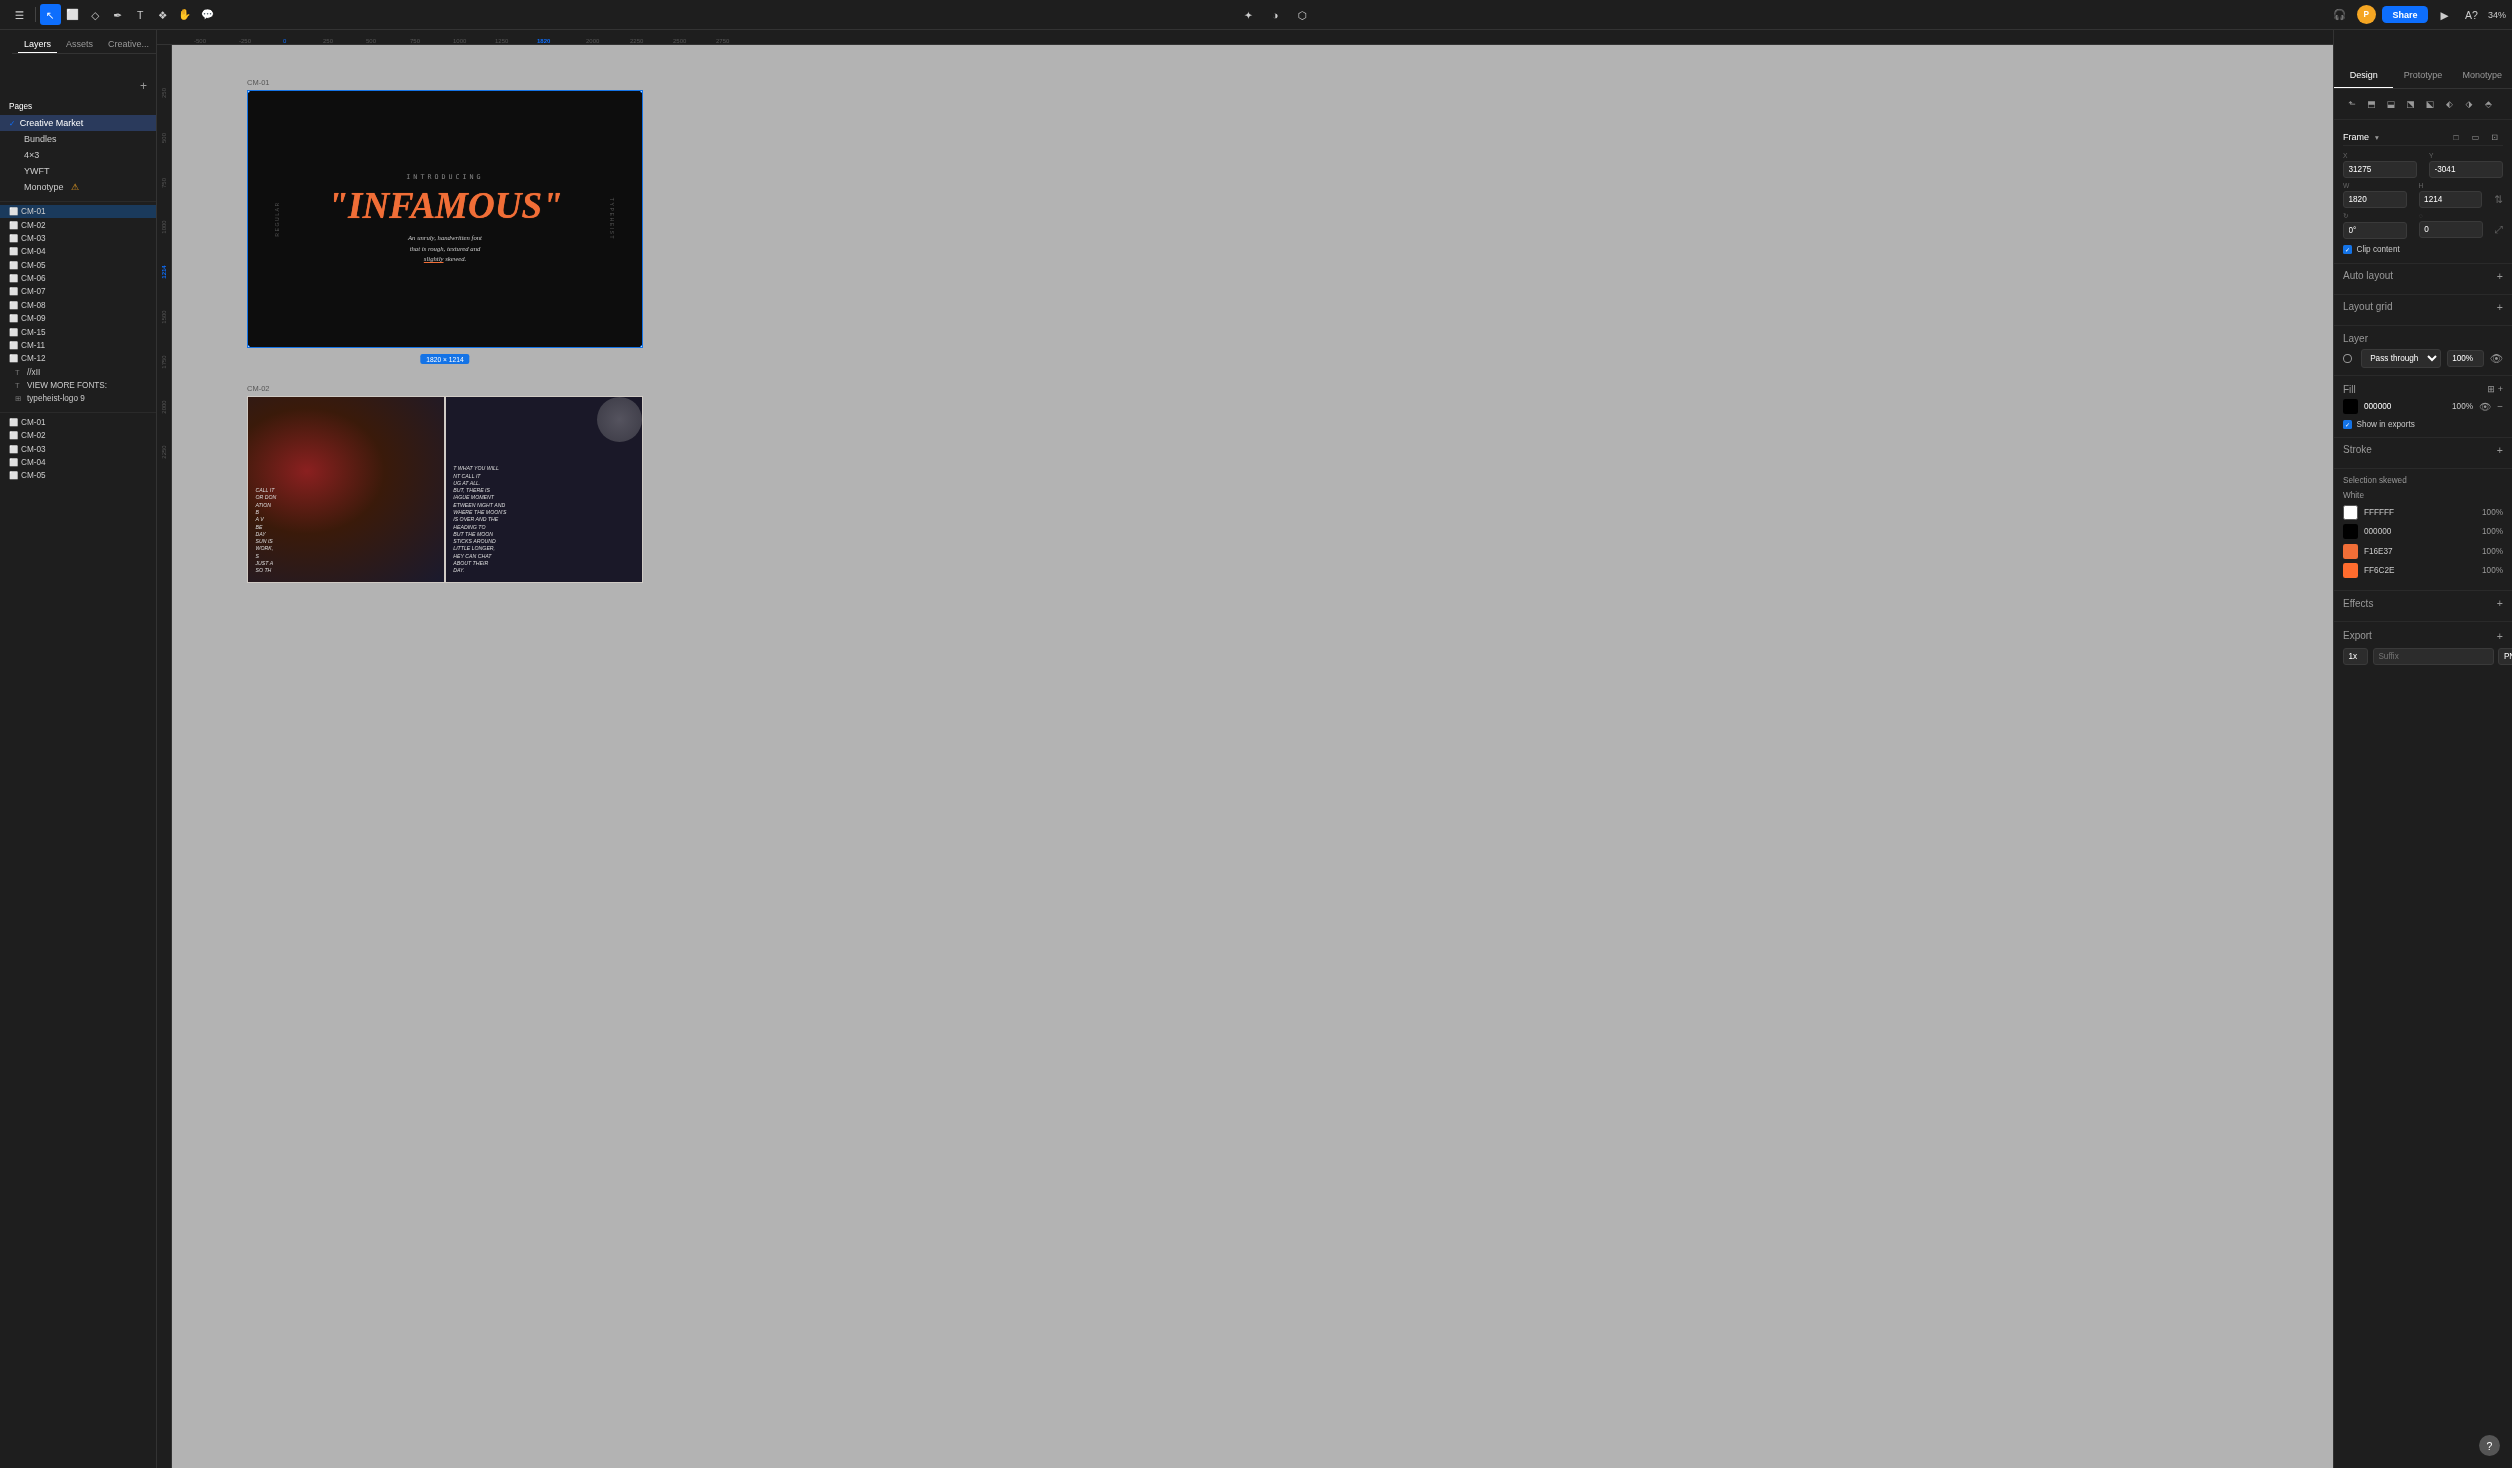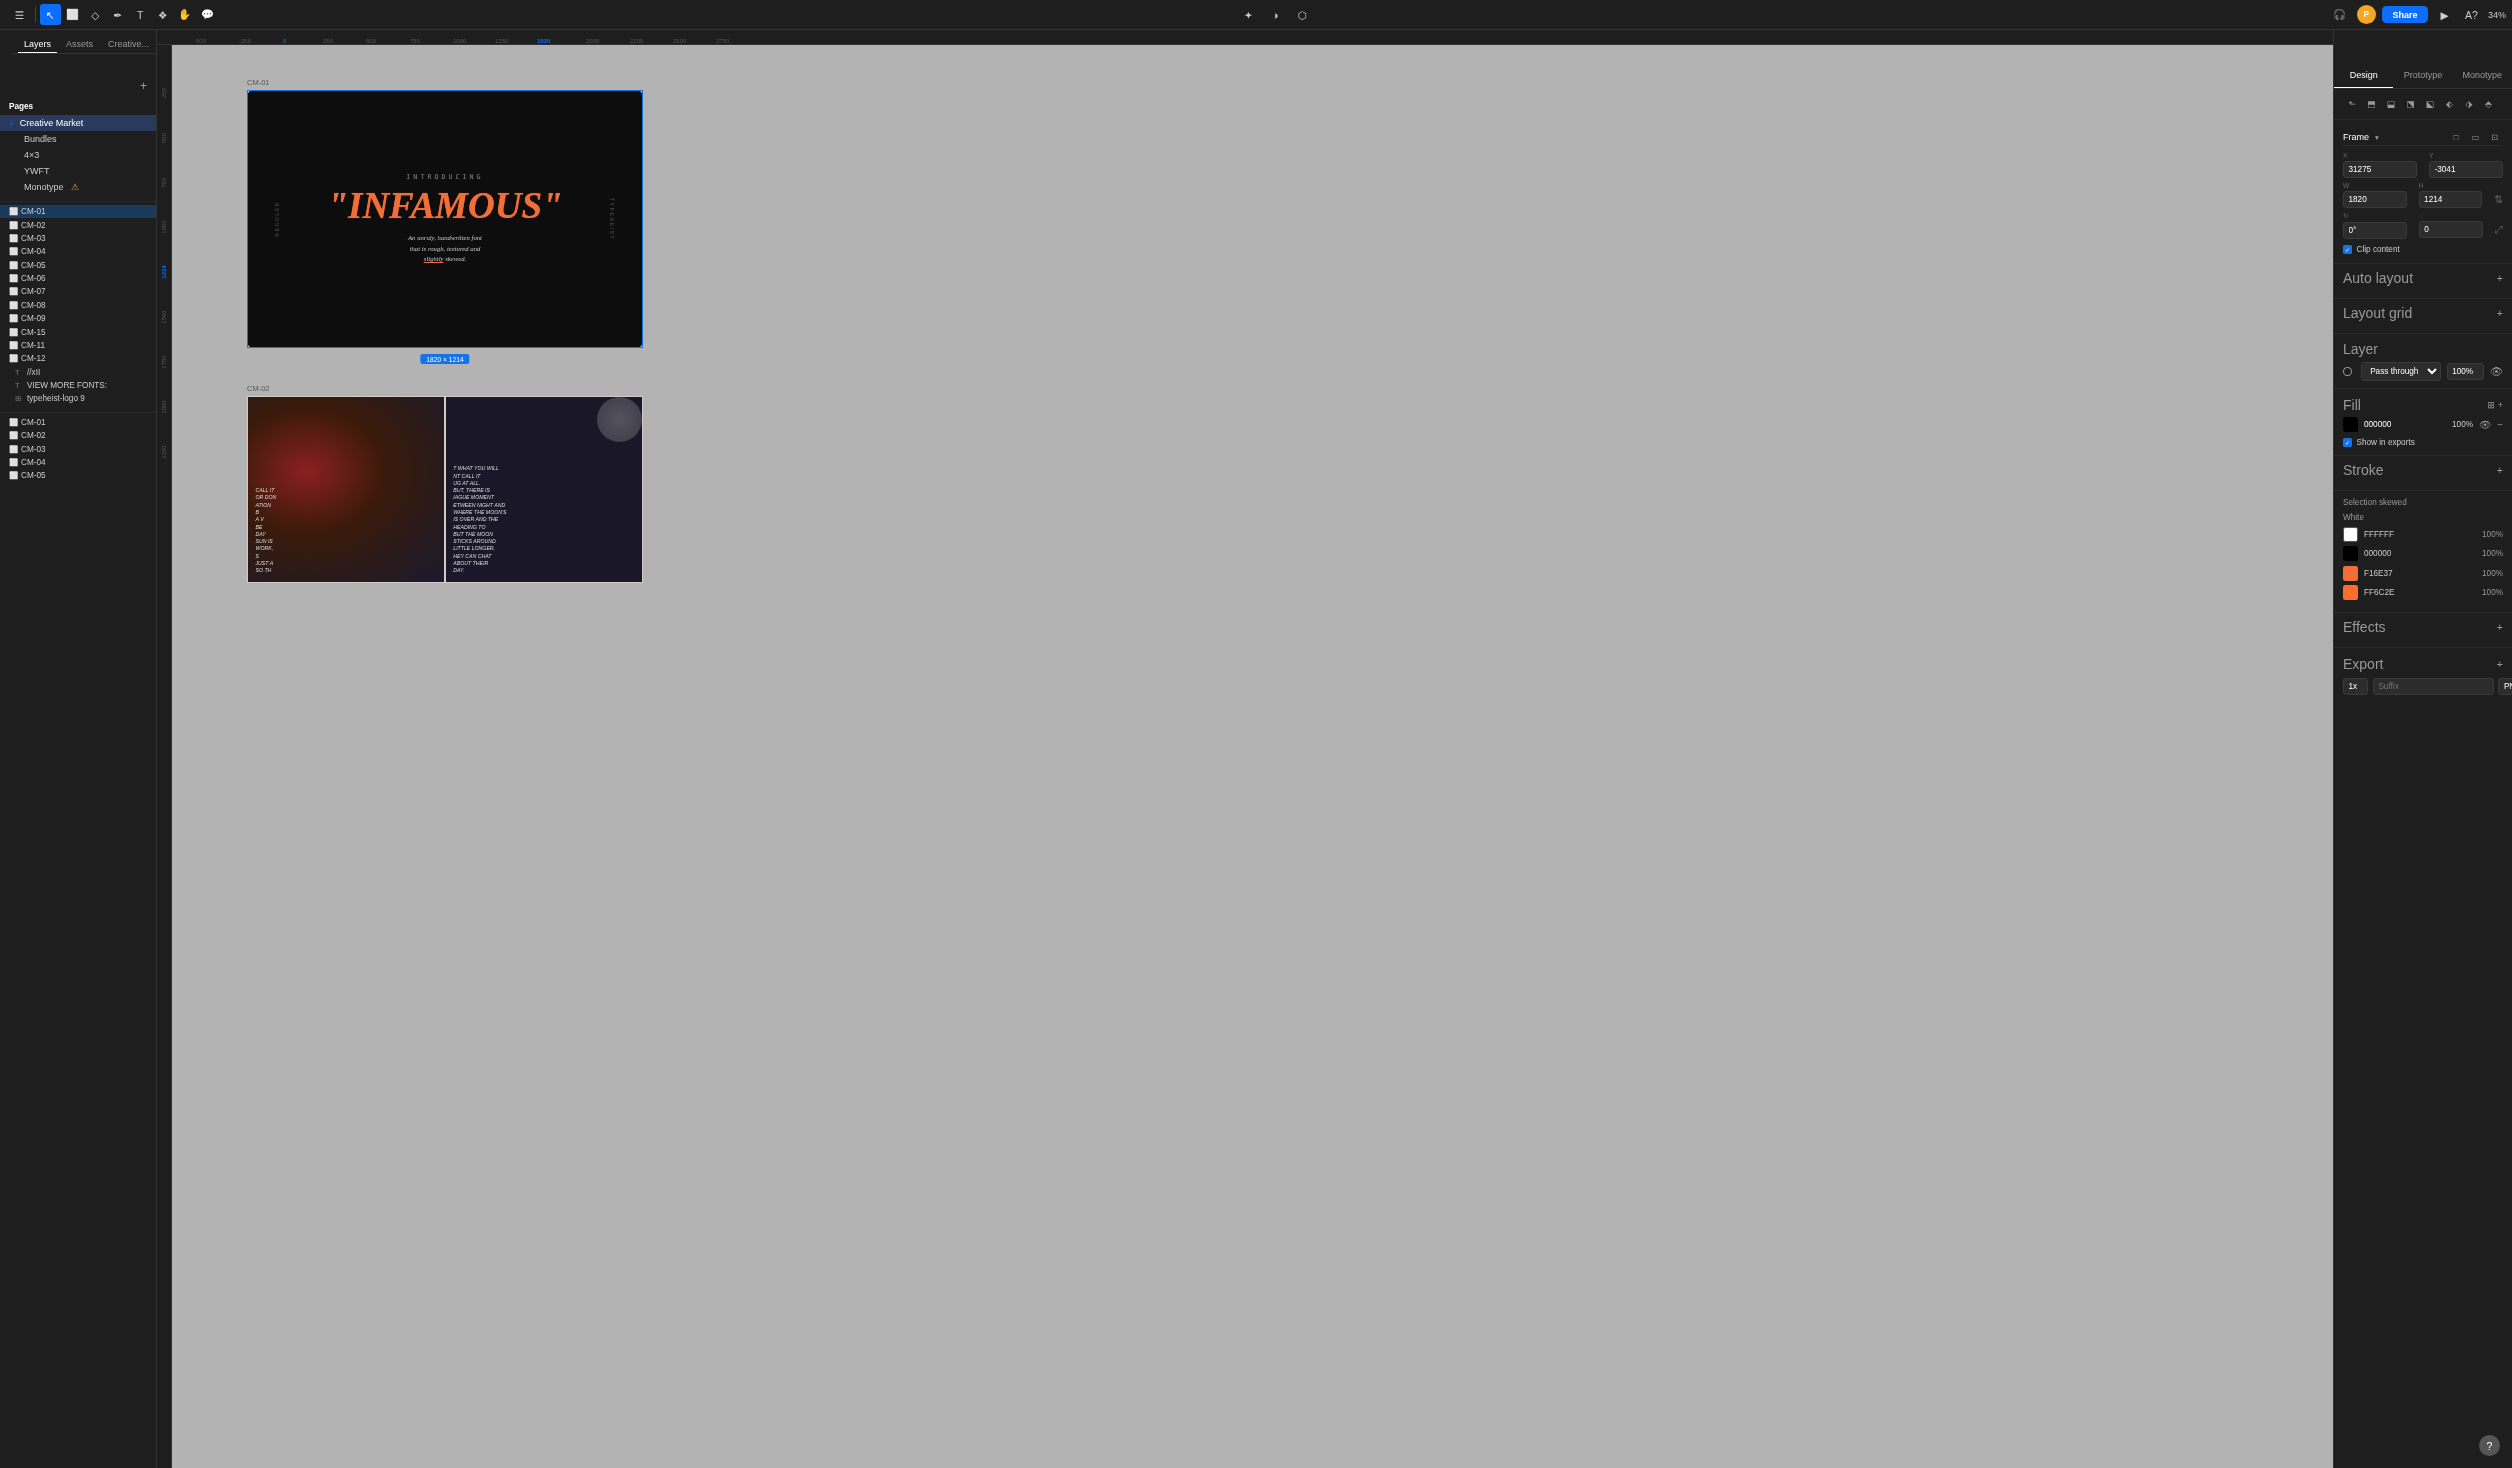--- a/index.html
+++ b/index.html
@@ -19,39 +19,39 @@
 
     
     .main { display: flex; flex: 1; overflow: hidden; }
 
     
     .left-sidebar { width: 157px; background: #1e1e1e; border-right: 0.7px solid #333; display: flex; flex-direction: column; flex-shrink: 0; }
     .left-sidebar-tabs { display: flex; padding: 6px 6px 0; gap: 3px; border-bottom: 0.7px solid #333; margin-left: 12px; }
     .sidebar-tab { padding: 3px 6px; color: #999; cursor: pointer; font-size: 9px; border-bottom: 1.5px solid transparent; }
     .sidebar-tab.active { color: #fff; border-bottom: 1.5px solid #fff; }
     .pages-header { display: flex; align-items: center; justify-content: space-between; padding: 7.5px 9px 4.5px; }
-    .pages-title { font-size: 8.2px; font-weight: 700; color: #fff; margin-top: 40px; }
+    .pages-title { font-size: 8.2px; font-weight: 400; color: #fff; margin-top: 40px; }
     .add-page-btn { color: #999; cursor: pointer; font-size: 12px; line-height: 1; }
     .pages-list { overflow-y: auto; flex: 1; }
     .page-item { display: flex; align-items: center; padding: 3px 9px; cursor: pointer; color: #ccc; font-size: 9px; gap: 4.5px; }
     .page-item.active { background: #2a3a5c; color: #fff; }
     .page-item .check { color: #0d6efd; font-size: 7.5px; }
     .layer-item { display: flex; align-items: center; padding: 2.2px 9px; cursor: pointer; color: #ccc; font-size: 8.2px; gap: 3px; }
     .layer-item .layer-icon { font-size: 7.5px; color: #777; width: 9px; }
     .warn-icon { color: #f5a623; font-size: 9px; margin-left: 3px; }
 
     
     .right-sidebar { width: 179px; background: #1e1e1e; border-left: 0.7px solid #333; display: flex; flex-direction: column; flex-shrink: 0; overflow-y: auto; }
     .right-tabs { display: flex; border-bottom: 0.7px solid #333; flex-shrink: 0; margin-top: 32px; }
     .right-tab { flex: 1; text-align: center; padding: 7.5px 3px; font-size: 9px; color: #999; cursor: pointer; border-bottom: 1.5px solid transparent; }
     .right-tab.active { color: #fff; border-bottom: 1.5px solid #fff; }
 
     .section { padding: 9px; border-bottom: 0.7px solid #2a2a2a; }
     .section-header { display: flex; align-items: center; justify-content: space-between; margin-bottom: 6px; }
-    .section-title { font-size: 14px; color: #999; font-weight: 500; }
+    .section-title { font-size: 10px; color: #999; font-weight: 500; }
     .section-add { color: #999; cursor: pointer; font-size: 10.5px; }
 
     
     .frame-header { display: flex; align-items: center; gap: 4.5px; padding: 7.5px 9px; border-bottom: 0.7px solid #2a2a2a; }
     .frame-icons { display: flex; gap: 3px; margin-left: auto; }
     .frame-icon-btn { width: 16.4px; height: 16.4px; display: flex; align-items: center; justify-content: center; color: #999; cursor: pointer; border-radius: 2.2px; font-size: 8.2px; }
 
     .align-buttons { display: flex; gap: 1.5px; padding: 6px 9px; border-bottom: 0.7px solid #2a2a2a; }
     .align-btn { width: 18px; height: 18px; display: flex; align-items: center; justify-content: center; color: #999; cursor: pointer; border-radius: 2.2px; font-size: 9px; }
 

